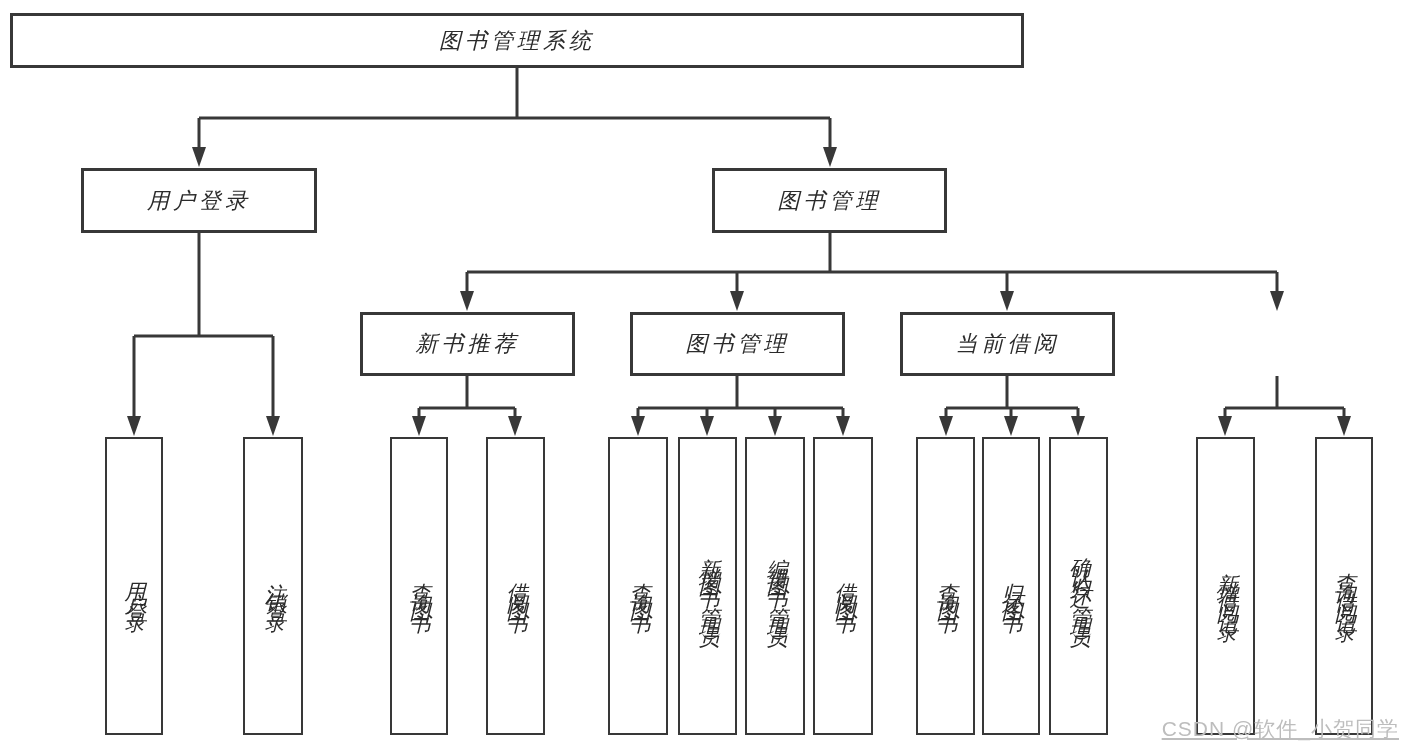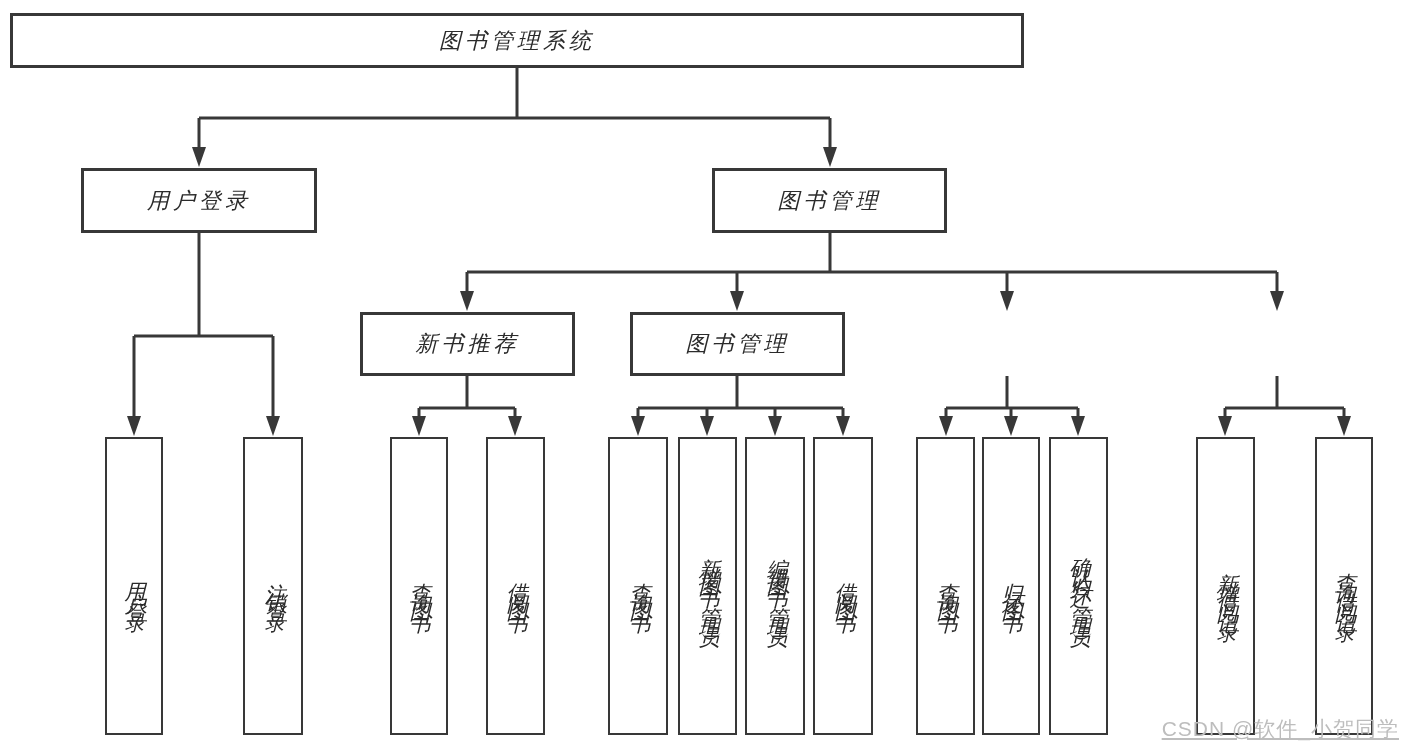--- a/index.html
+++ b/index.html
@@ -115,20 +115,21 @@
     <polygon class="carrow" points="1337,416 1351,416 1344,436"></polygon>
   </svg>
 
   <div id="b-root" class="box hbox">图书管理系统</div>
 
   <div id="b-login" class="box hbox">用户登录</div>
   <div id="b-mgmt" class="box hbox">图书管理</div>
 
   <div id="b-l3-0" class="box hbox">新书推荐</div>
   <div id="b-l3-1" class="box hbox">图书管理</div>
+  <div id="b-l3-2" class="box hbox">当前借阅</div>
 
   <div id="b-g1-0" class="box vbox">用户登录</div>
   <div id="b-g1-1" class="box vbox">注销登录</div>
 
   <div id="b-g2-0" class="box vbox">查询图书</div>
   <div id="b-g2-1" class="box vbox">借阅图书</div>
 
   <div id="b-g3-0" class="box vbox">查询图书</div>
   <div id="b-g3-1" class="box vbox">新增图书（管理员）</div>
   <div id="b-g3-2" class="box vbox">编辑图书（管理员）</div>

